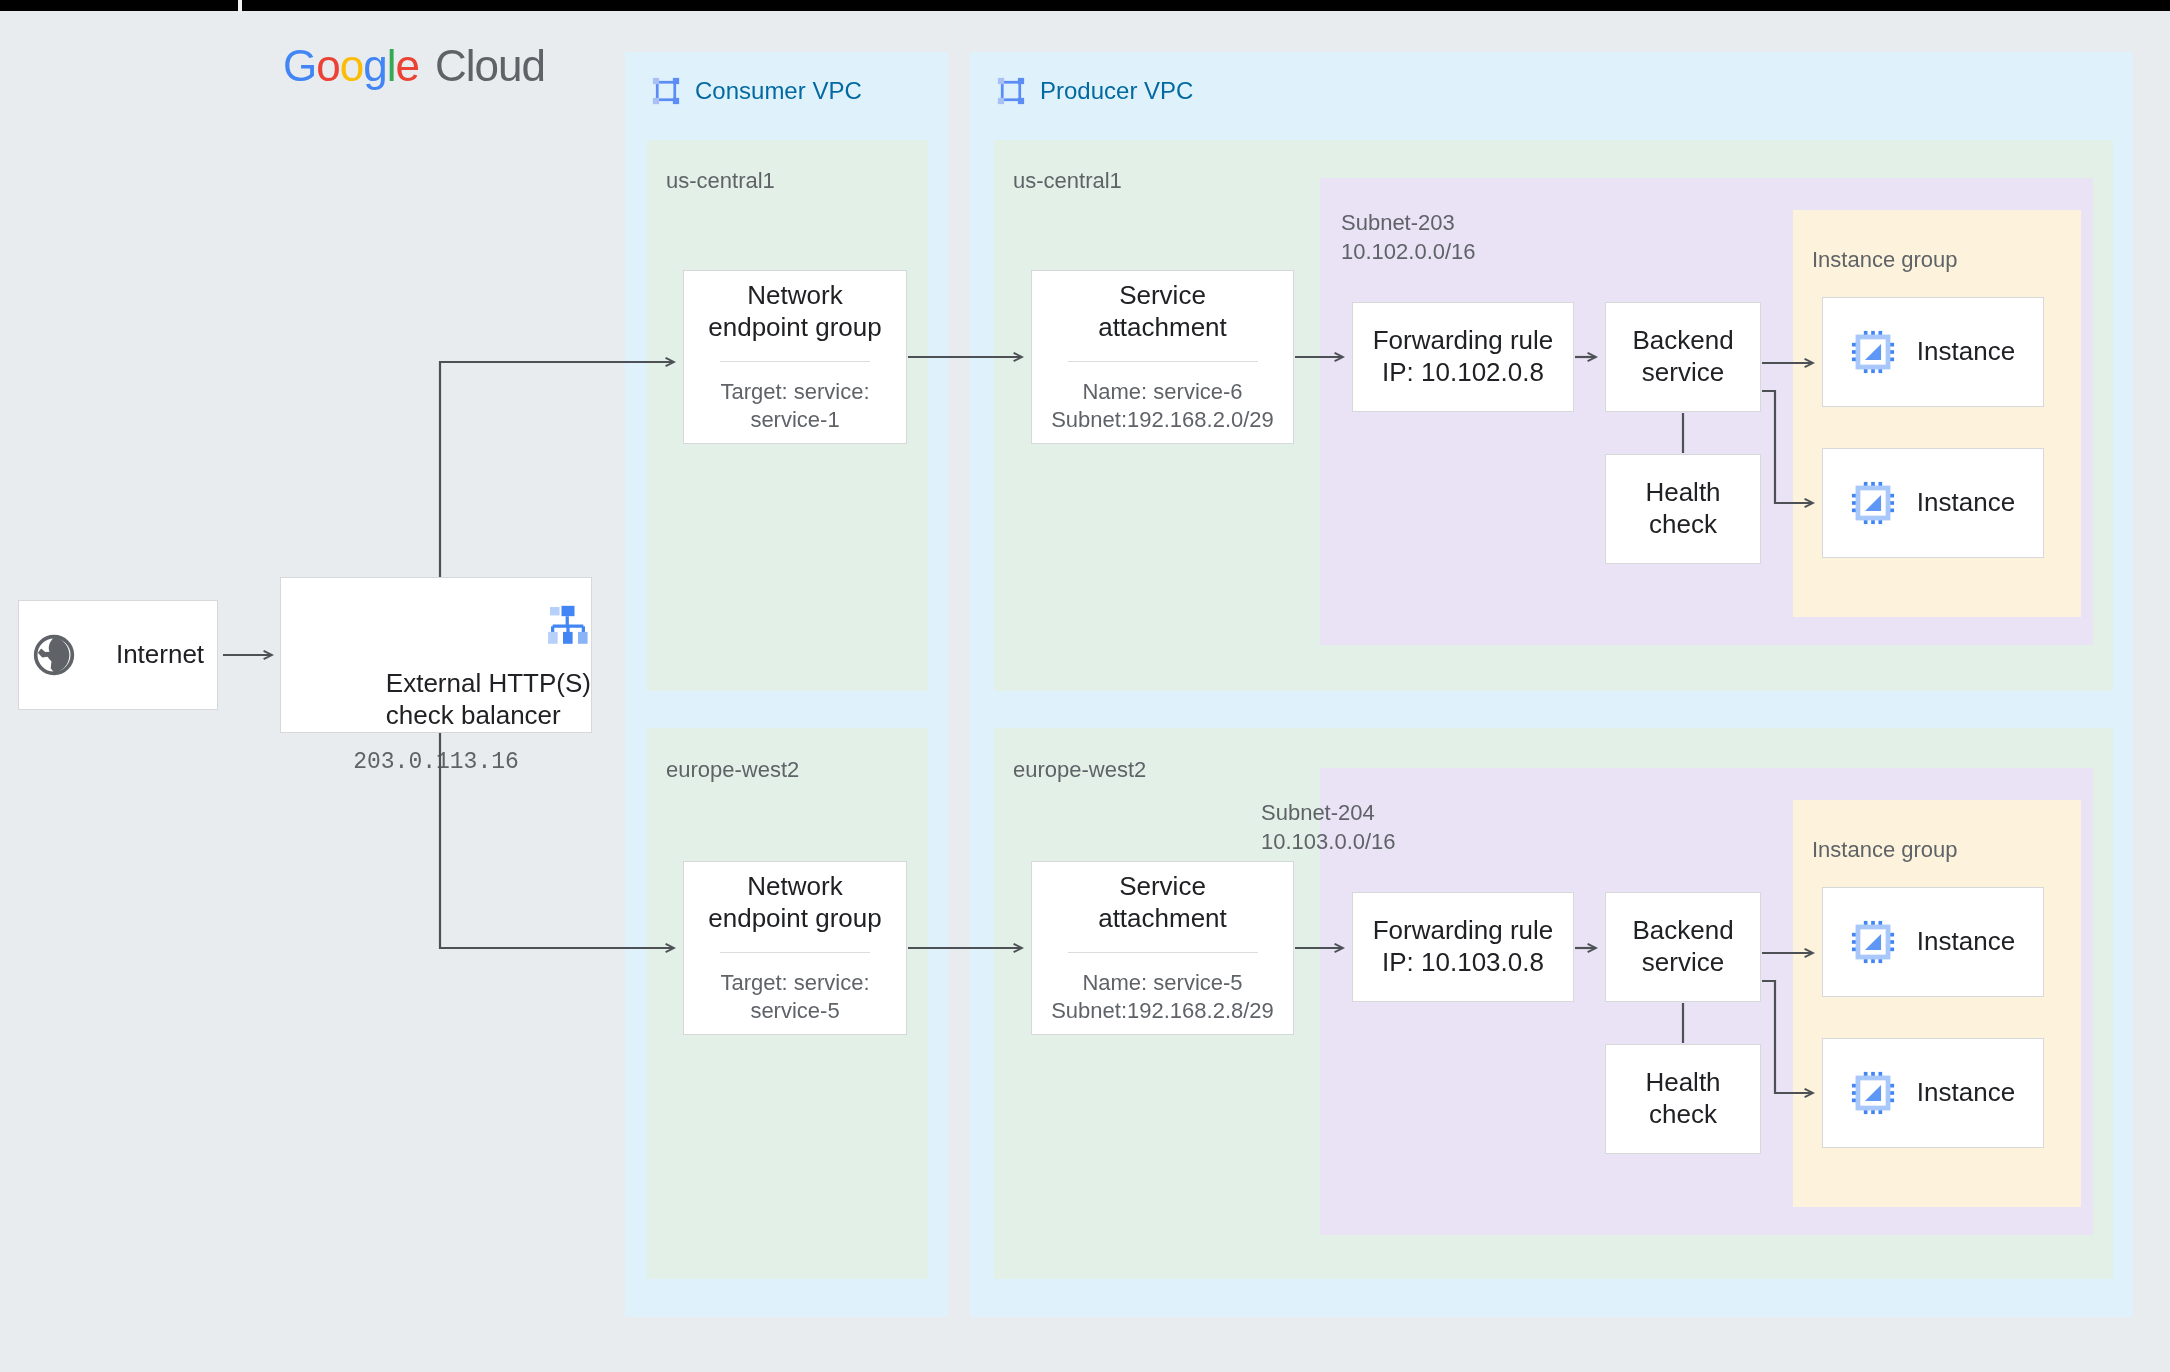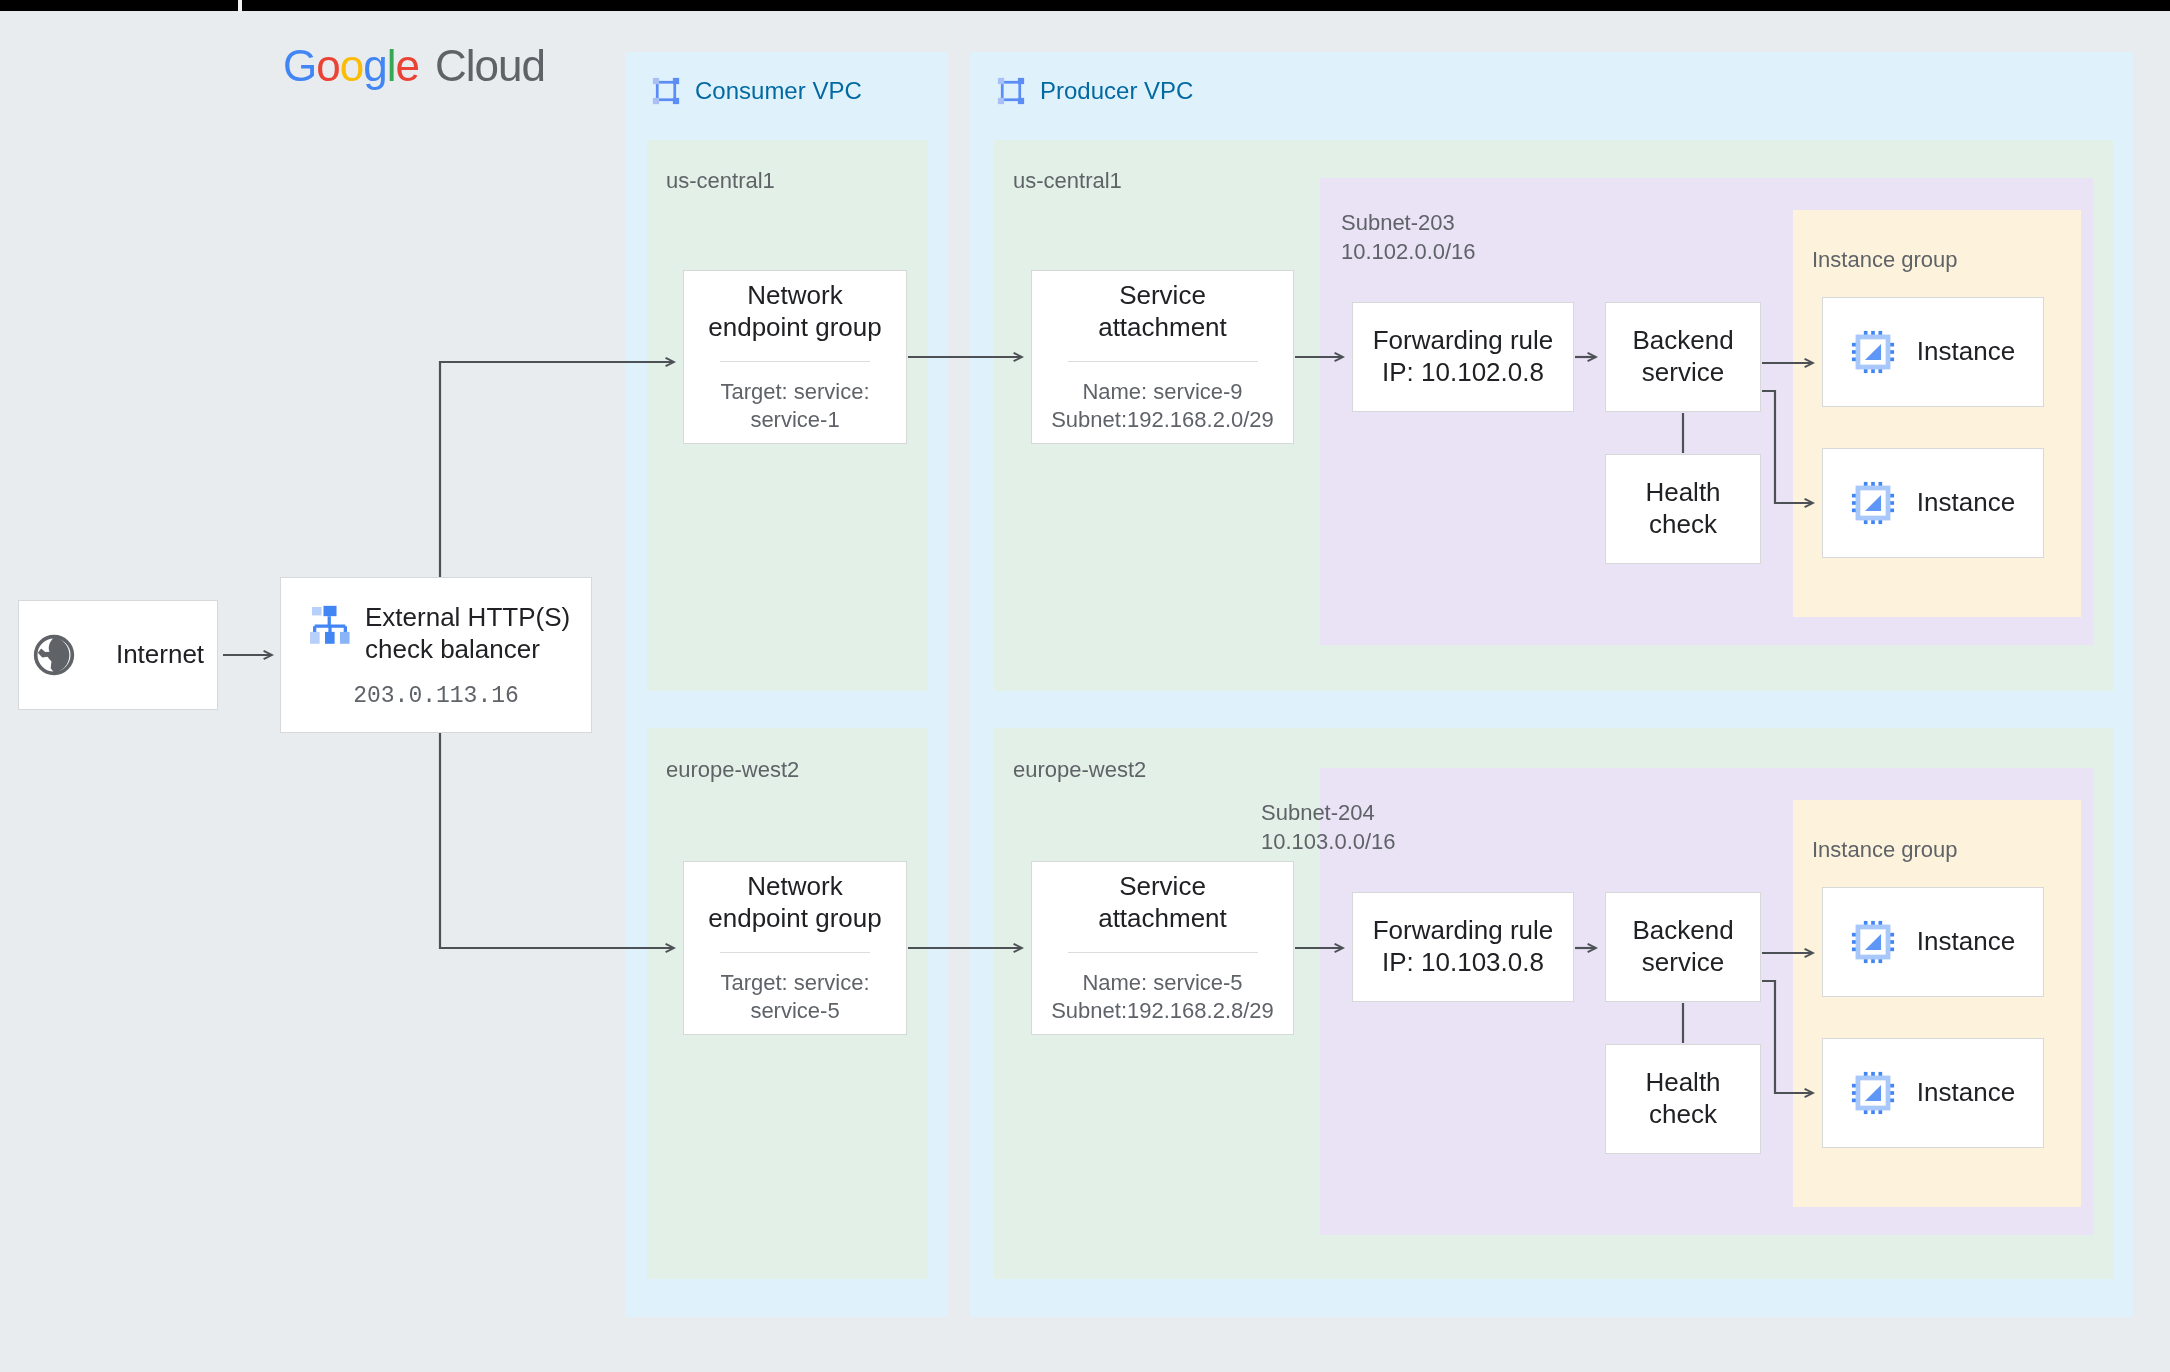--- a/index.html
+++ b/index.html
@@ -48,21 +48,21 @@
   .card .rule{height:1px;background:#DADCE0;}
   .card .sub{font-size:22px;color:#5F6368;text-align:center;line-height:1.28;}
 
   .card-row{flex-direction:row;gap:22px;}
 
   
   .shadow-strip{background:#DCDEE0;}
 
   
   .lb-card{background:#FFFFFF;border:1px solid #D6D8DA;}
-  .lb-head{display:flex;align-items:flex-start;gap:12px;}
+  .lb-head{display:flex;align-items:flex-end;gap:20px;flex-direction:column;}
   .lb-head .txt{font-size:26px;color:#202124;line-height:1.22;}
   .lb-ip{font-size:23px;color:#5F6368;text-align:center;}
 
   svg{display:block;overflow:visible;}
   .conn{position:absolute;left:0;top:0;width:2170px;height:1372px;
         pointer-events:none;}
 </style>
 </head>
 <body>
 
@@ -129,21 +129,21 @@
     <span class="lbl">Producer VPC</span>
   </div>
 
   <div class="abs region" style="left:994px;top:140px;width:1119px;height:551px;"></div>
   <div class="abs region-lbl" style="left:1013px;top:168px;">us-central1</div>
 
   <div class="abs card" style="left:1031px;top:270px;width:263px;height:174px;">
     <div class="title">Service</div>
     <div class="title">attachment</div>
     <div class="rule" style="width:190px;margin:17px 0 16px;"></div>
-    <div class="sub">Name: service-9</div>
+    <div class="sub">Name: service-6</div>
     <div class="sub">Subnet:192.168.2.0/29</div>
   </div>
 
   <div class="abs subnet" style="left:1320px;top:178px;width:773px;height:467px;"></div>
   <div class="abs subnet-lbl" style="left:1341px;top:208px;">
     <div>Subnet-203</div>
     <div>10.102.0.0/16</div>
   </div>
 
   <div class="abs card" style="left:1352px;top:302px;width:222px;height:110px;">

